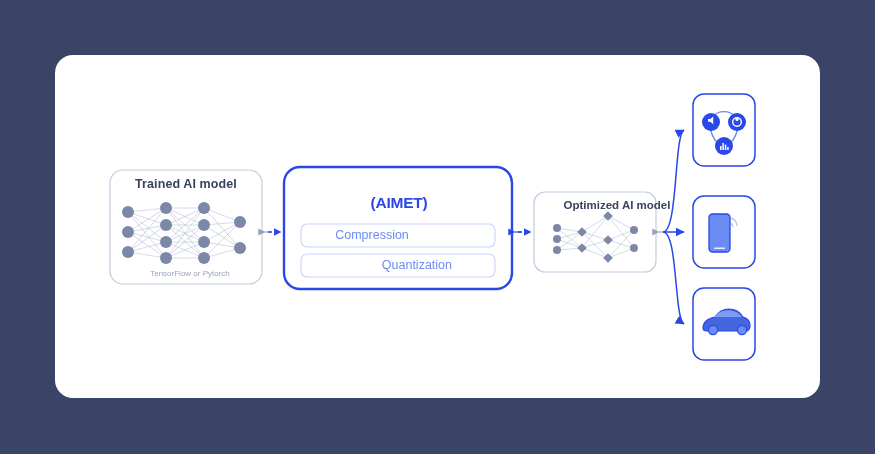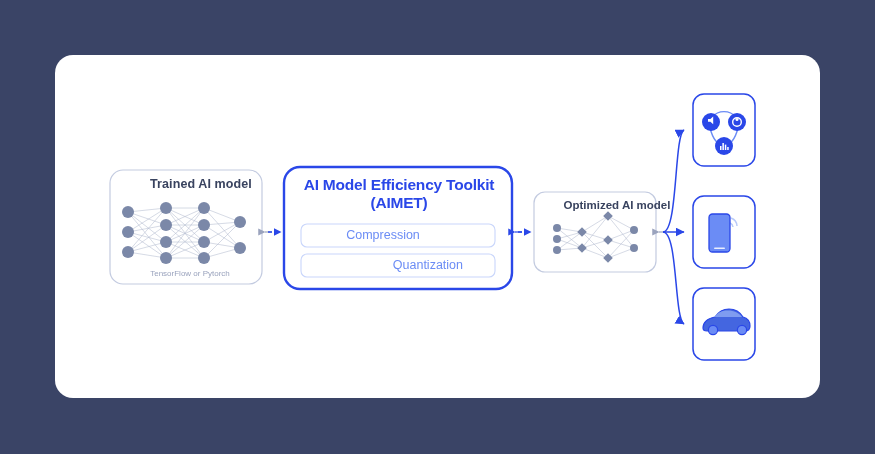--- a/index.html
+++ b/index.html
@@ -43,41 +43,40 @@
     line-height: 1.18;
   }
   #trained-label {
     left: 110px;
     top: 177px;
     width: 152px;
     font-size: 12.5px;
     font-weight: bold;
     color: #39435f;
     letter-spacing: .1px;
-    padding-left: 15px;
   }
   #framework-label {
     left: 110px;
     top: 269px;
     width: 160px;
     font-size: 8px;
     color: #9aa3bd;
   }
   #aimet-title {
     left: 286px;
     top: 176px;
     width: 226px;
     font-size: 15.5px;
     font-weight: bold;
     color: #2a47e8;
     letter-spacing: -.2px;
   }
   #compression-label,
   #quantization-label {
-    left: 303px;
+    left: 292px;
     width: 160px;
     font-size: 12.5px;
     color: #6b8cf5;
   }
   #compression-label { top: 228px; }
   #quantization-label { top: 258px; text-align: right; }
   #optimized-label {
     left: 556px;
     top: 199px;
     width: 122px;
@@ -262,21 +261,21 @@
       <circle cx="742" cy="330" r="4.6" fill="#6b8cf5" stroke="#2a47e8" stroke-width="1.2"></circle>
     </g>
   </g>
 </svg>
 
 <div class="lbl" id="trained-label">Trained AI model</div>
 
 <div class="lbl" id="framework-label">TensorFlow or Pytorch</div>
 
 <div class="lbl" id="aimet-title">
-  <span>AI Model Efficiency Toolkit</span><br>
+  <br>
   <span>(AIMET)</span>
 </div>
 
 <div class="lbl" id="compression-label">Compression</div>
 
 <div class="lbl" id="quantization-label">Quantization</div>
 
 <div class="lbl" id="optimized-label">Optimized AI model</div>
 
 </body></html>

